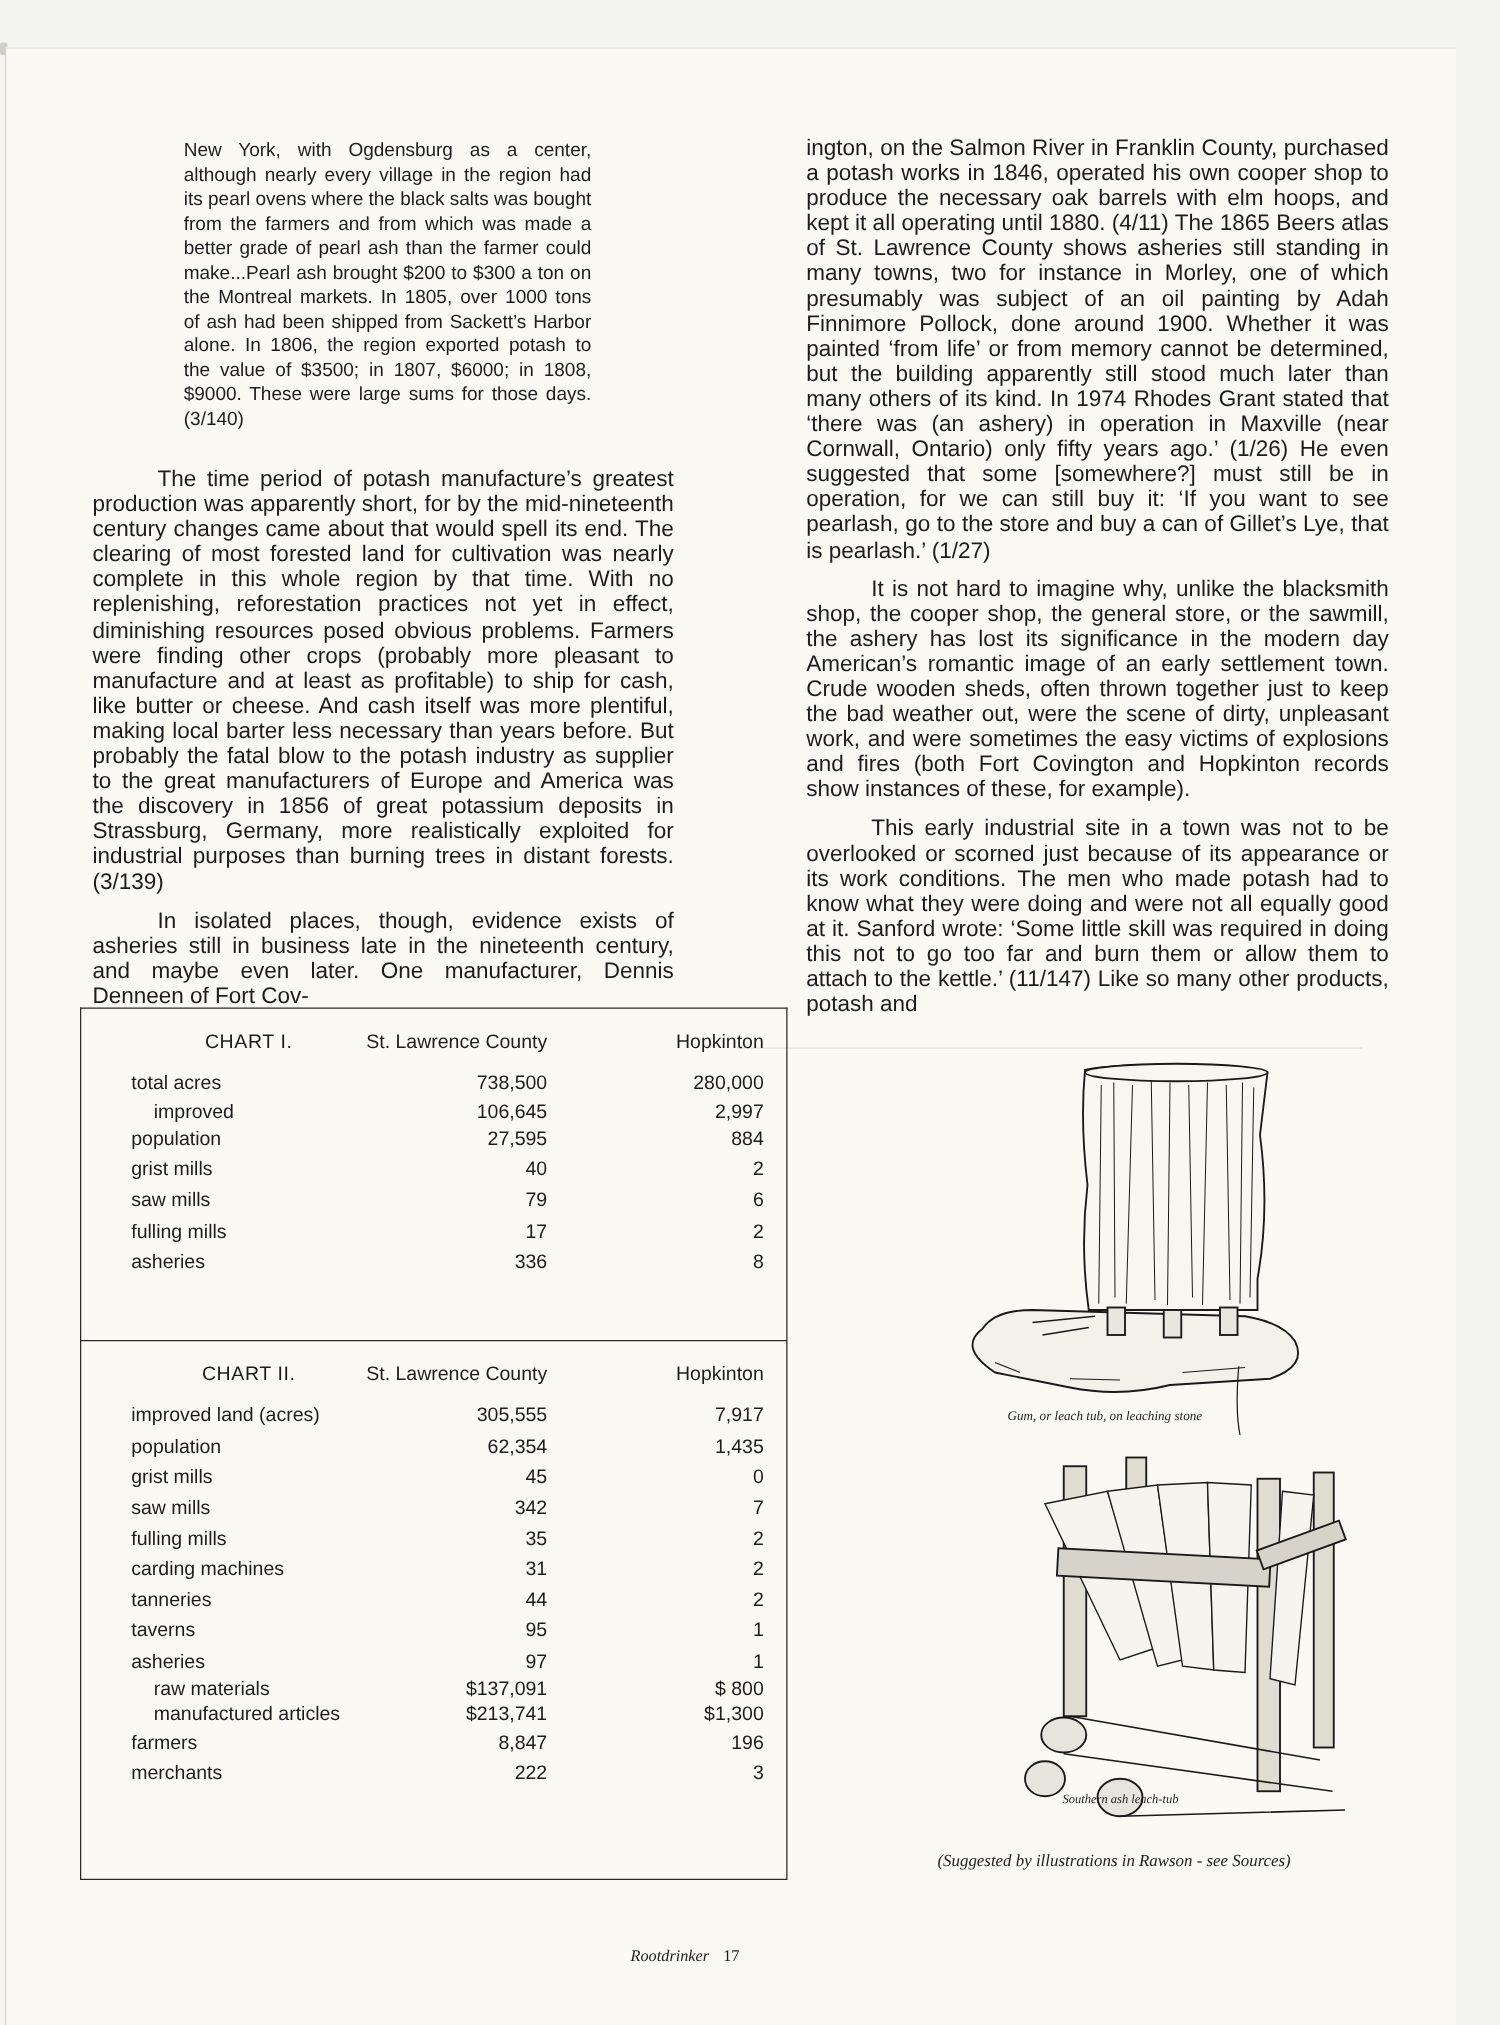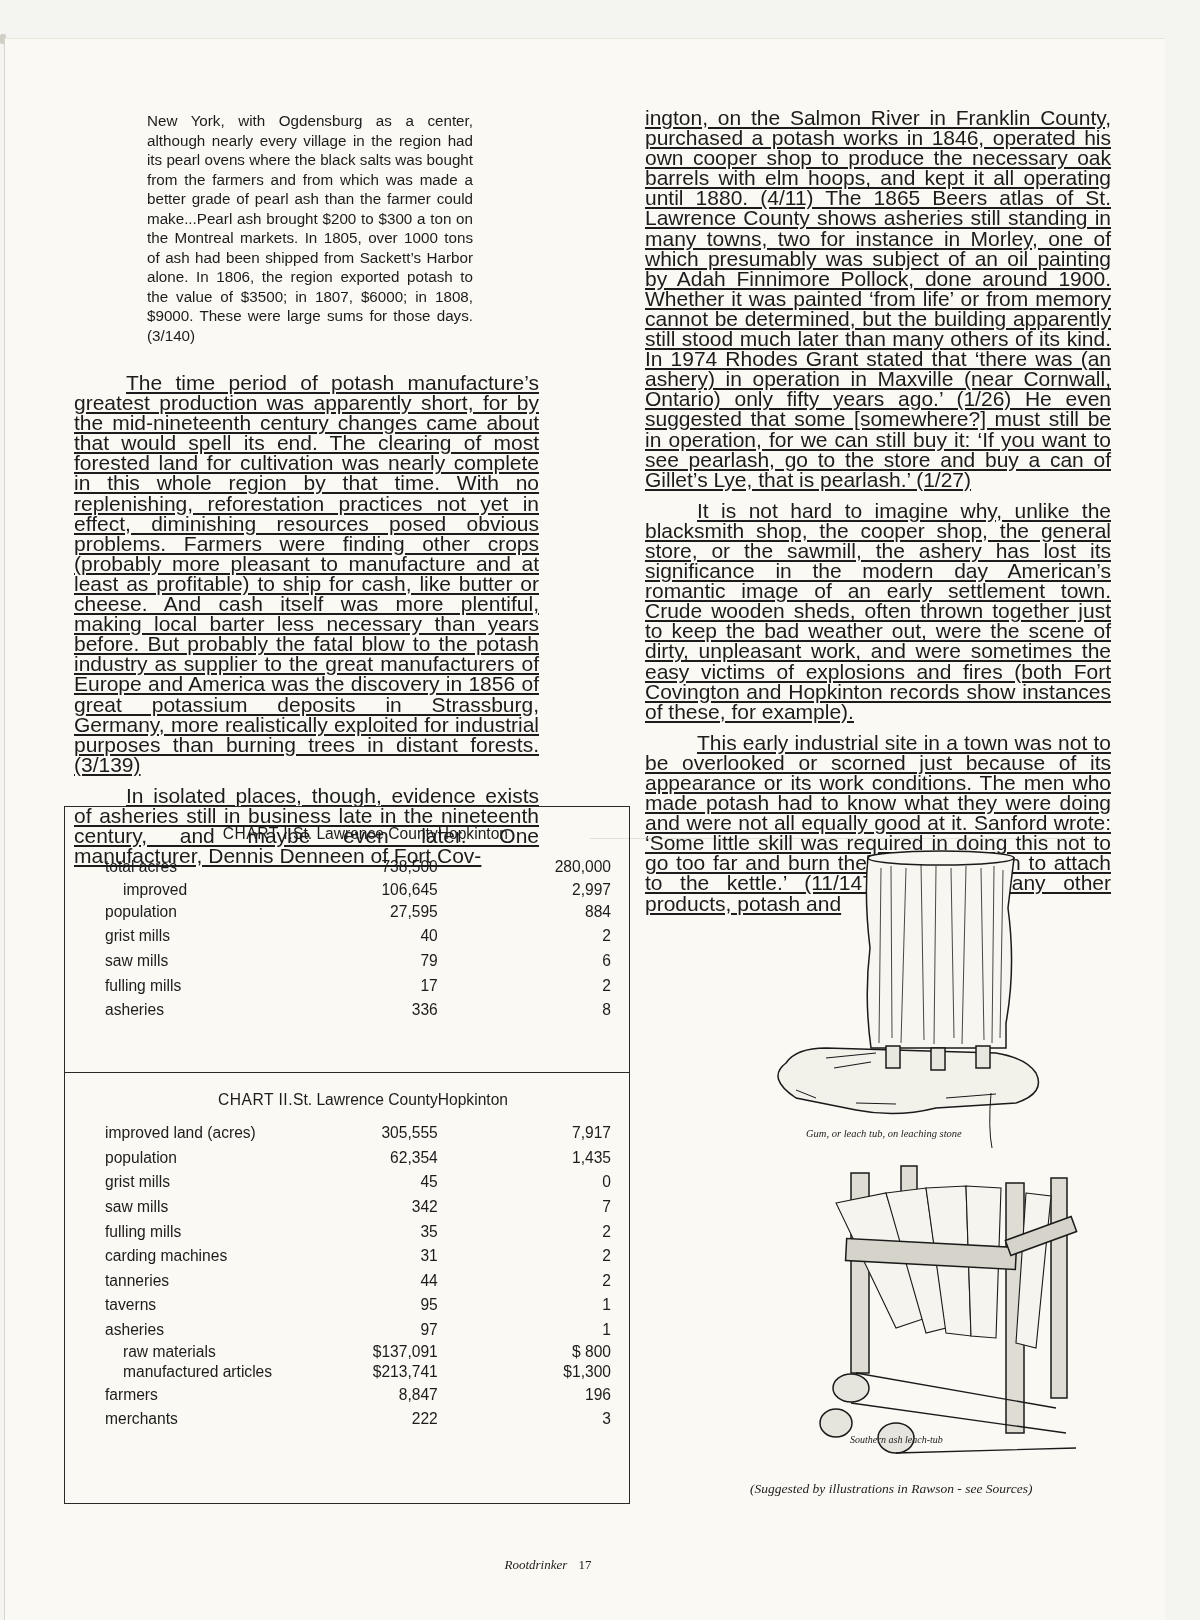--- a/index.html
+++ b/index.html
@@ -11,41 +11,41 @@
   }
   .page {
     position: absolute; left: 4px; top: 38px; width: 1160px; height: 1582px;
     background: #faf9f4;
     border-left: 1px solid #d8d6cc; border-top: 1px solid #e8e6dc;
   }
   .binding-mark {
     position: absolute; left: 0; top: 34px; width: 6px; height: 10px;
     background: #cfcfc6; border-radius: 2px;
   }
-  .col-text { font-size: 21px; line-height: 20.1px; text-align: justify; text-decoration: underline; }
+  .col-text { font-size: 18px; line-height: 20.1px; text-align: justify; }
   .col-text p { margin: 0 0 11px 0; }
   .col-text p.indent { text-indent: 52px; }
 
   #left-top {
     position: absolute; left: 147px; top: 111px; width: 326px;
     font-size: 15.2px; line-height: 19.5px; text-align: justify;
   }
   #left-body { position: absolute; left: 74px; top: 373px; width: 465px; }
   #right-body { position: absolute; left: 645px; top: 108px; width: 466px; }
 
   .chart-box {
     position: absolute; left: 64px; width: 566px;
     border: 1.5px solid #2a2a2a; box-sizing: border-box; background: transparent;
   }
   #chart1 { top: 806px; height: 266px; border-bottom: none; }
   #chart2 { top: 1072px; height: 432px; }
   .chart-table { position: absolute; left: 40px; top: 20px; width: 506px; border-collapse: collapse; font-size: 15.6px; }
   .chart-table td, .chart-table th { padding: 0; height: 24.6px; font-weight: normal; white-space: nowrap; }
-  .chart-table th { text-align: right; height: 30px; vertical-align: top; }
-  .chart-table th.num { text-align: left; }
+  .chart-table th { text-align: center; height: 30px; vertical-align: top; }
+  .chart-table th.num { text-align: right; }
   .chart-table td.label { width: 170px; text-align: left; margin-left: 33px; }
   .chart-table td.sub { padding-left: 18px; }
   .chart-table td.num1 { width: 135px; text-align: right; }
   .chart-table td.num2 { text-align: right; }
   .chart-table tr.tight td { height: 20px; }
   #chart1 .chart-table { top: 18px; }
   #chart2 .chart-table { top: 18px; }
   .chart-title { font-weight: bold; letter-spacing: 0.5px; }
 
   .illus-wrap { position: absolute; left: 596px; top: 848px; width: 500px; height: 650px; }

